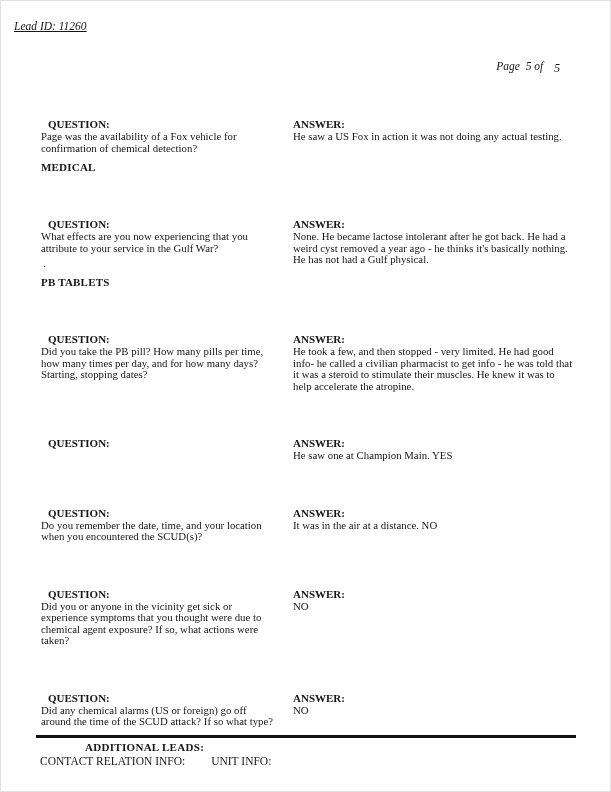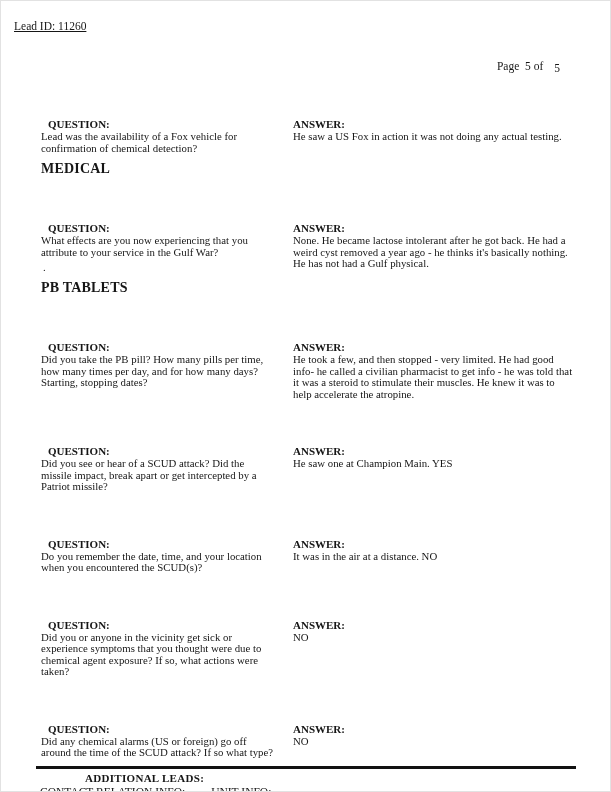--- a/index.html
+++ b/index.html
@@ -16,30 +16,31 @@
     position: relative;
     border: 1px solid #e2e2e2;
     overflow: hidden;
   }
   .page-header {
     display: flex;
     justify-content: space-between;
     align-items: flex-start;
     padding: 19px 50px 0 13px;
     font-size: 11.5px;
+    font-style: italic;
   }
   .lead-id { text-decoration: underline; }
   .page-num { white-space: pre; margin-top: 40px; }
   .page-num .pg-last { display: inline-block; margin-left: 11px; transform: translateY(2px); }
 
   .content { margin: 46px 34px 0 40px; }
 
   .section-title {
     font-weight: 700;
-    font-size: 14px;
+    font-size: 11px;
     letter-spacing: 0.2px;
     margin: 7px 0 2px 0;
   }
   .qa-row { display: flex; align-items: flex-start; margin-bottom: 5px; margin-top: 45px; }
   .q-col { width: 252px; padding-right: 16px; flex: none; }
   .a-col { flex: 1; }
   .q-label, .a-label {
     font-weight: 700;
     font-size: 11px;
     line-height: 13px;
@@ -71,21 +72,21 @@
   <div class="page-header">
     <span class="lead-id">Lead ID: 11260</span>
     <span class="page-num"><span>Page  5 of</span><span class="pg-last">5</span></span>
   </div>
 
   <div class="content">
 
     <div class="qa-row">
       <div class="q-col">
         <div class="q-label">QUESTION:</div>
-        <div class="q-text">Lead was the availability of a Fox vehicle for confirmation of chemical detection?</div>
+        <div class="q-text">Page was the availability of a Fox vehicle for confirmation of chemical detection?</div>
       </div>
       <div class="a-col">
         <div class="a-label">ANSWER:</div>
         <div class="a-text">He saw a US Fox in action it was not doing any actual testing.</div>
       </div>
     </div>
 
     <div class="section-title">MEDICAL</div>
 
     <div class="qa-row">
@@ -110,21 +111,20 @@
       <div class="a-col">
         <div class="a-label">ANSWER:</div>
         <div class="a-text">He took a few, and then stopped - very limited.  He had good info- he called a civilian pharmacist to get info - he was told that it was a steroid to stimulate their muscles.  He knew it was to help accelerate the atropine.</div>
       </div>
     </div>
 
 
     <div class="qa-row">
       <div class="q-col">
         <div class="q-label">QUESTION:</div>
-        <div class="q-text">Did you see or hear of a SCUD attack?  Did the missile impact, break apart or get intercepted by a Patriot missile?</div>
       </div>
       <div class="a-col">
         <div class="a-label">ANSWER:</div>
         <div class="a-text">He saw one at Champion Main. YES</div>
       </div>
     </div>
 
     <div class="qa-row">
       <div class="q-col">
         <div class="q-label">QUESTION:</div>

